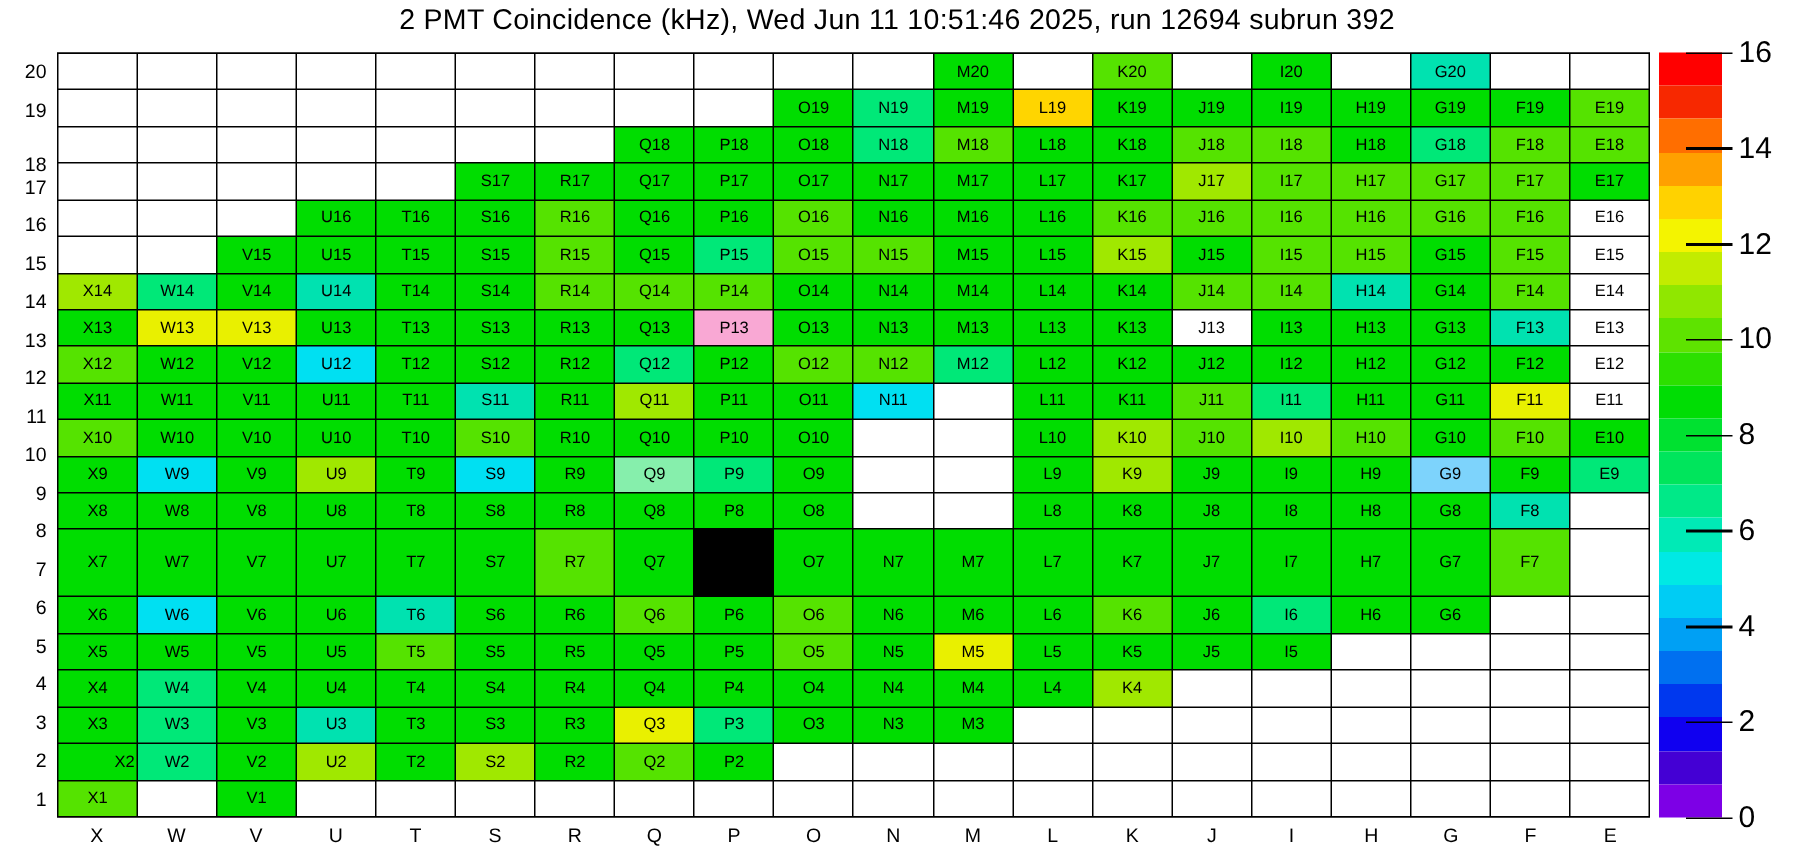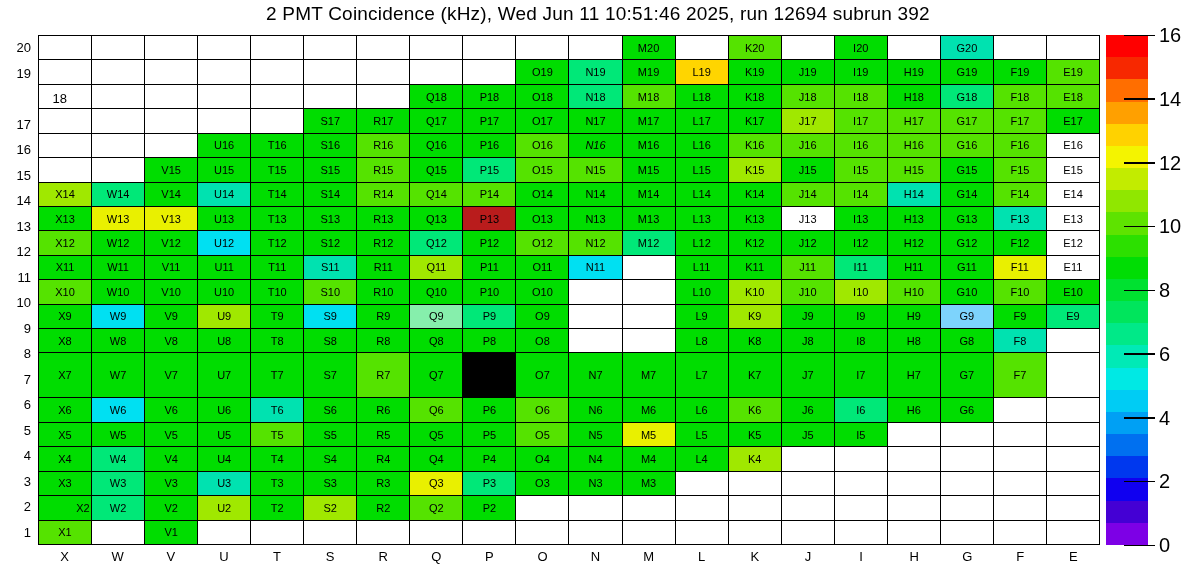--- a/index.html
+++ b/index.html
@@ -110,21 +110,21 @@
       <div class="cell"></div>
       <div class="cell"></div>
       <div class="cell"></div>
       <div class="cell" style="background: rgb(0, 221, 0);">U16</div>
       <div class="cell" style="background: rgb(0, 221, 0);">T16</div>
       <div class="cell" style="background: rgb(0, 221, 0);">S16</div>
       <div class="cell" style="background: rgb(85, 227, 0);">R16</div>
       <div class="cell" style="background: rgb(0, 221, 0);">Q16</div>
       <div class="cell" style="background: rgb(0, 221, 0);">P16</div>
       <div class="cell" style="background: rgb(85, 227, 0);">O16</div>
-      <div class="cell" style="background: rgb(0, 221, 0); font-style: italic;">N16</div>
+      <div class="cell" style="background: rgb(0, 221, 0);">N16</div>
       <div class="cell" style="background: rgb(0, 221, 0);">M16</div>
       <div class="cell" style="background: rgb(0, 221, 0);">L16</div>
       <div class="cell" style="background: rgb(85, 227, 0);">K16</div>
       <div class="cell" style="background: rgb(85, 227, 0);">J16</div>
       <div class="cell" style="background: rgb(85, 227, 0);">I16</div>
       <div class="cell" style="background: rgb(85, 227, 0);">H16</div>
       <div class="cell" style="background: rgb(85, 227, 0);">G16</div>
       <div class="cell" style="background: rgb(85, 227, 0);">F16</div>
       <div class="cell" style="background: rgb(255, 255, 255);">E16</div>
       <div class="cell"></div>
@@ -168,21 +168,21 @@
       <div class="cell" style="background: rgb(85, 227, 0);">F14</div>
       <div class="cell" style="background: rgb(255, 255, 255);">E14</div>
       <div class="cell" style="background: rgb(0, 221, 0);">X13</div>
       <div class="cell" style="background: rgb(233, 240, 0);">W13</div>
       <div class="cell" style="background: rgb(233, 240, 0);">V13</div>
       <div class="cell" style="background: rgb(0, 221, 0);">U13</div>
       <div class="cell" style="background: rgb(0, 221, 0);">T13</div>
       <div class="cell" style="background: rgb(0, 221, 0);">S13</div>
       <div class="cell" style="background: rgb(0, 221, 0);">R13</div>
       <div class="cell" style="background: rgb(0, 221, 0);">Q13</div>
-      <div class="cell" style="background: #b91c1c;">P13</div>
+      <div class="cell" style="background: #f9a8d4;">P13</div>
       <div class="cell" style="background: rgb(0, 221, 0);">O13</div>
       <div class="cell" style="background: rgb(0, 221, 0);">N13</div>
       <div class="cell" style="background: rgb(0, 221, 0);">M13</div>
       <div class="cell" style="background: rgb(0, 221, 0);">L13</div>
       <div class="cell" style="background: rgb(0, 221, 0);">K13</div>
       <div class="cell" style="background: rgb(255, 255, 255);">J13</div>
       <div class="cell" style="background: rgb(0, 221, 0);">I13</div>
       <div class="cell" style="background: rgb(0, 221, 0);">H13</div>
       <div class="cell" style="background: rgb(0, 221, 0);">G13</div>
       <div class="cell" style="background: rgb(0, 226, 176);">F13</div>
@@ -424,21 +424,21 @@
       <div class="cell"></div>
       <div class="cell"></div>
       <div class="cell"></div>
       <div class="cell"></div>
       <div class="cell"></div>
       <div class="cell"></div>
     </div>
   <div id="rowlabels">
       <div class="rowlab" style="top: 35px; height: 25.5px;">20</div>
       <div class="rowlab" style="top: 60.5px; height: 25.5px;">19</div>
-      <div class="rowlab" style="top: 86px; height: 25.5px; padding-left: 36px;">18</div>
+      <div class="rowlab" style="top: 97px; height: 25.5px;">18</div>
       <div class="rowlab" style="top: 111.5px; height: 25.5px;">17</div>
       <div class="rowlab" style="top: 137px; height: 25.5px;">16</div>
       <div class="rowlab" style="top: 162.5px; height: 25.5px;">15</div>
       <div class="rowlab" style="top: 188px; height: 25.5px;">14</div>
       <div class="rowlab" style="top: 213.5px; height: 25.5px;">13</div>
       <div class="rowlab" style="top: 239px; height: 25.5px;">12</div>
       <div class="rowlab" style="top: 264.5px; height: 25.5px;">11</div>
       <div class="rowlab" style="top: 290px; height: 25.5px;">10</div>
       <div class="rowlab" style="top: 315.5px; height: 25.5px;">9</div>
       <div class="rowlab" style="top: 341px; height: 25.5px;">8</div>

